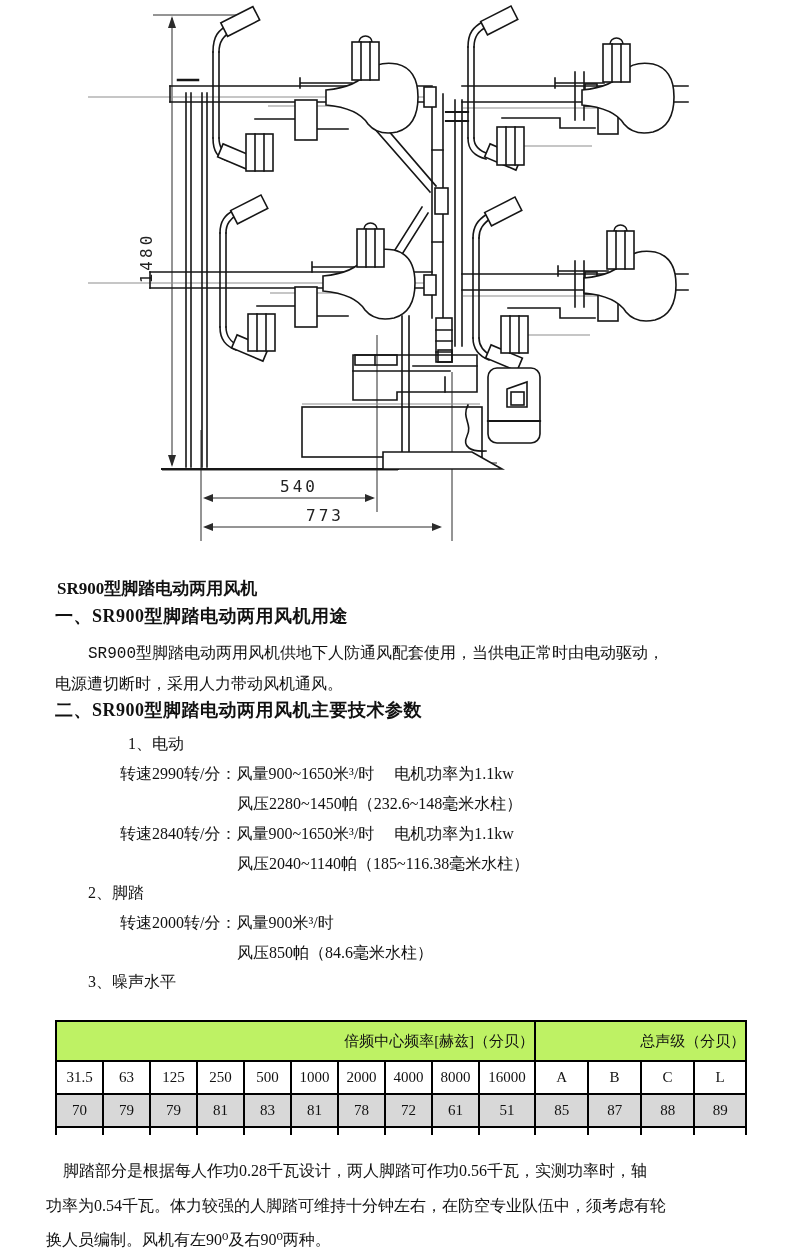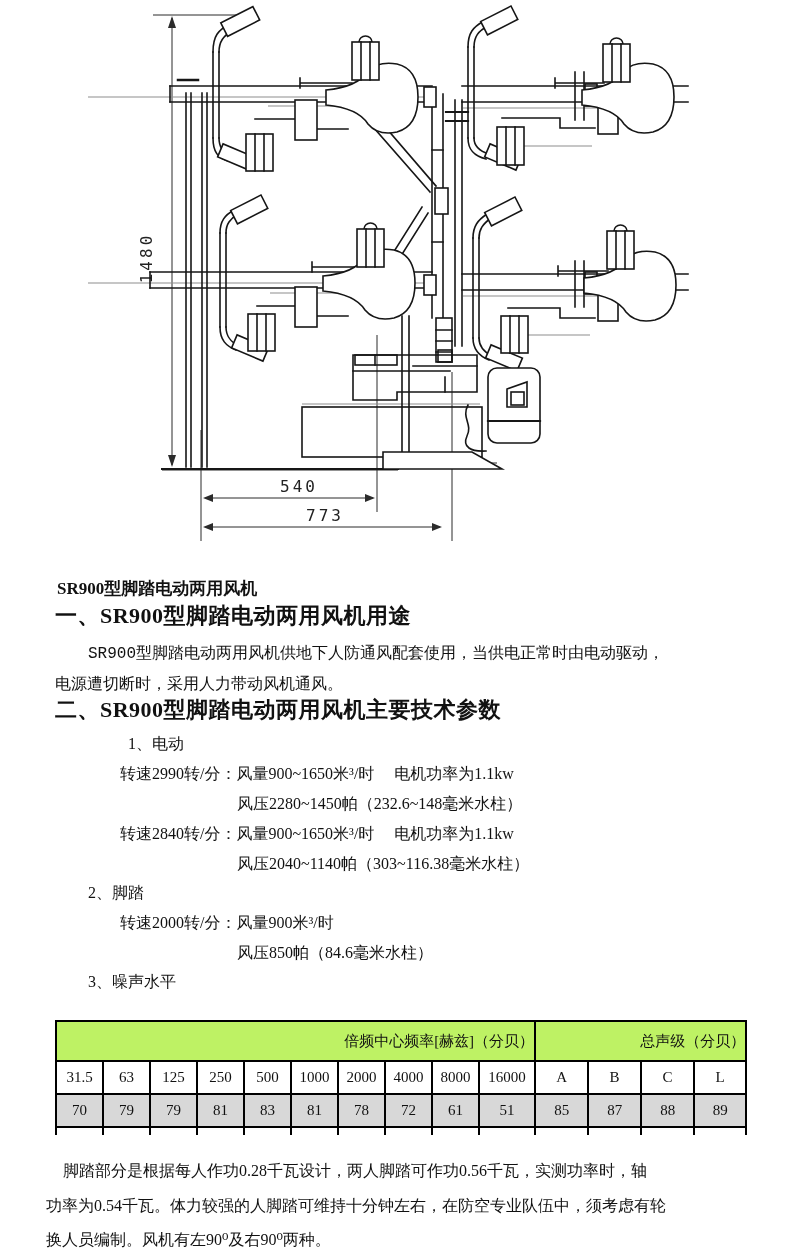--- a/index.html
+++ b/index.html
@@ -2,21 +2,21 @@
 <html><head>
 <meta charset="utf-8">
 <style>
   html,body{margin:0;padding:0;background:#fff;}
   body{width:800px;height:1254px;position:relative;
        font-family:"Liberation Serif","DejaVu Serif",serif;color:#111;}
   .page{position:absolute;inset:0;background:#fff;overflow:hidden;}
   .drawing{position:absolute;left:0;top:0;width:800px;height:560px;}
   .tline{position:absolute;white-space:pre;font-size:16px;line-height:22px;}
   .doc-title{font-size:17px;font-weight:bold;}
-  .sec-head{font-size:22px;font-weight:bold;letter-spacing:.5px;}
+  .sec-head{font-size:18px;font-weight:bold;letter-spacing:.5px;}
   .noise{position:absolute;left:55px;top:1020px;border-collapse:collapse;
          table-layout:fixed;width:690px;font-size:15px;text-align:center;}
   .noise td{border:2px solid #000;padding:0;}
   .noise .hd td{height:38px;background:#bef264;text-align:right;}
   .noise .lbl td{height:31px;background:#fff;margin-top:12px;}
   .noise .val td{height:31px;background:#d8d8d8;margin-left:12px;}
   .noise .stub td{height:7px;border-top:0;border-bottom:0;background:#fff;}
   svg .m{stroke:#161616;stroke-width:1.6;fill:none;stroke-linecap:square;}
   svg .mw{stroke:#161616;stroke-width:1.6;fill:#fff;}
   svg .t{stroke:#8d8d8d;stroke-width:1.1;fill:none;}
@@ -199,21 +199,21 @@
 
   <div class="tline" style="left:88px;top:643px;font-family:Liberation Mono, monospace;">SR900型脚踏电动两用风机供地下人防通风配套使用，当供电正常时由电动驱动，</div>
   <div class="tline" style="left:55px;top:673px;">电源遭切断时，采用人力带动风机通风。</div>
 
   <div class="tline sec-head" style="left:55px;top:699px;">二、SR900型脚踏电动两用风机主要技术参数</div>
 
   <div class="tline" style="left:88px;top:733px;margin-left:40px;">1、电动</div>
   <div class="tline" style="left:120px;top:763px;">转速2990转/分：风量900~1650米³/时　 电机功率为1.1kw</div>
   <div class="tline" style="left:237px;top:793px;">风压2280~1450帕（232.6~148毫米水柱）</div>
   <div class="tline" style="left:120px;top:823px;">转速2840转/分：风量900~1650米³/时　 电机功率为1.1kw</div>
-  <div class="tline" style="left:237px;top:853px;">风压2040~1140帕（303~116.38毫米水柱）</div>
+  <div class="tline" style="left:237px;top:853px;">风压2040~1140帕（185~116.38毫米水柱）</div>
 
   <div class="tline" style="left:88px;top:882px;">2、脚踏</div>
   <div class="tline" style="left:120px;top:912px;">转速2000转/分：风量900米³/时</div>
   <div class="tline" style="left:237px;top:942px;">风压850帕（84.6毫米水柱）</div>
 
   <div class="tline" style="left:88px;top:971px;">3、噪声水平</div>
 
   <table class="noise">
     <colgroup>
       <col style="width:47px">

